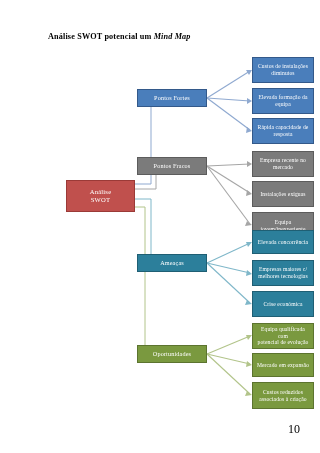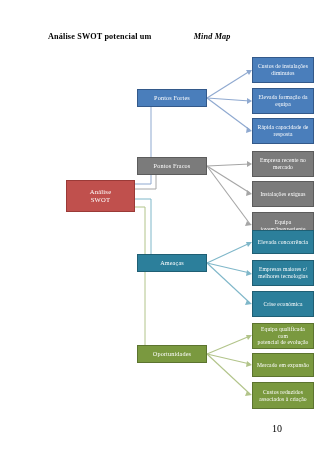--- a/index.html
+++ b/index.html
@@ -30,29 +30,28 @@
     left: 48px;
     top: 32px;
     font-size: 8.2px;
     font-weight: bold;
     letter-spacing: 0.15px;
     white-space: nowrap;
     line-height: 10px;
   }
   #doc-title .ital {
     font-style: italic;
-    margin-left: 40px;
   }
 
   
   #page-number {
     position: absolute;
-    left: 272px;
+    left: 288px;
     top: 424px;
-    font-size: 10px;
+    font-size: 12px;
     line-height: 10px;
   }
 
   
   #mindmap {
     position: absolute;
     left: 0;
     top: 44px;
     width: 320px;
     height: 370px;

